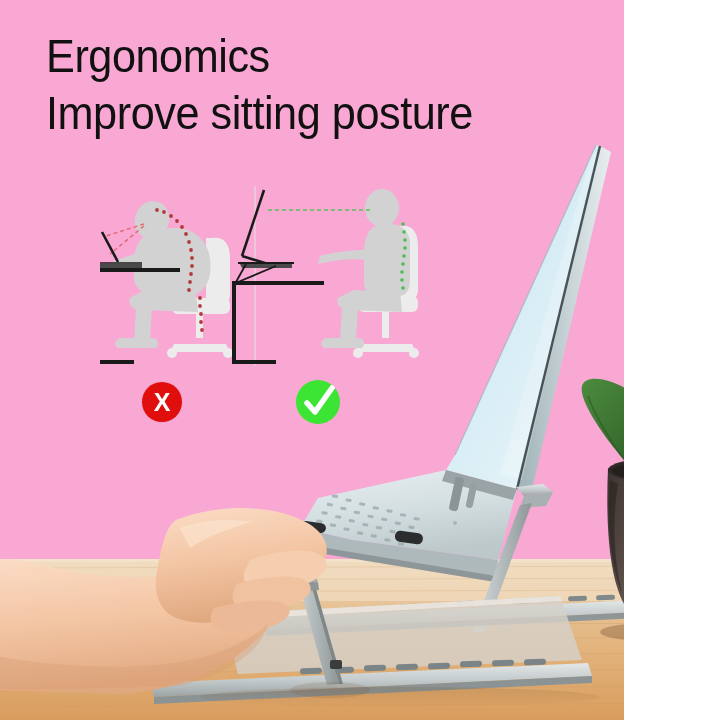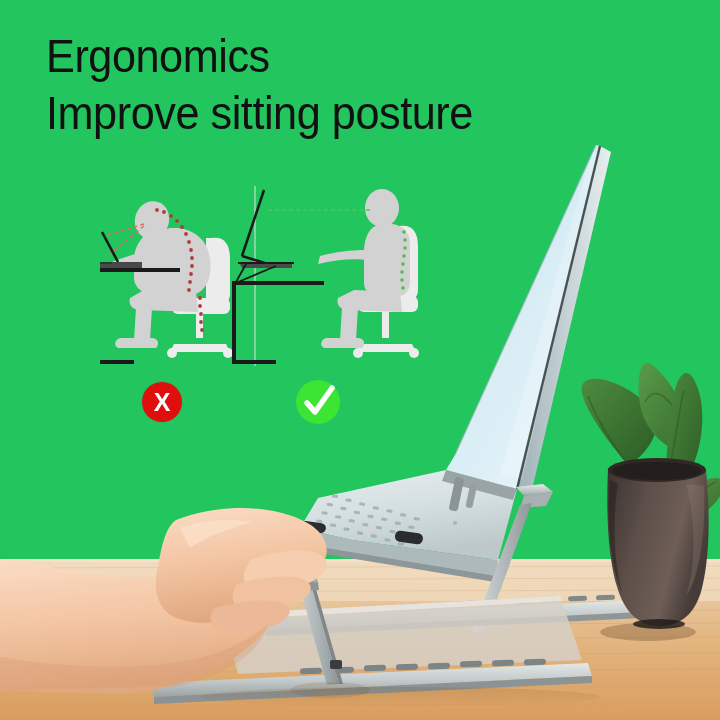--- a/index.html
+++ b/index.html
@@ -1,17 +1,17 @@
 <!DOCTYPE html>
 <html><head>
 <meta charset="utf-8">
 <style>
   html,body{margin:0;padding:0;background:#fff;}
   body{width:720px;height:720px;overflow:hidden;font-family:"Liberation Sans",sans-serif;}
-  #stage{position:relative;width:720px;height:720px;background:#22c55e;overflow:hidden;}
+  #stage{position:relative;width:624px;height:720px;background:#f9a8d4;overflow:hidden;}
 
   
   .headline{position:absolute;left:46px;top:28px;z-index:40;}
   .headline .ln{
     color:#111111;font-family:"Liberation Sans",sans-serif;
     font-weight:400;letter-spacing:-0.5px;white-space:nowrap;
     transform:scaleX(.92);transform-origin:left center;
   }
   .headline .ln1{font-size:47px;line-height:56px;}
   .headline .ln2{font-size:47px;line-height:58px;}

